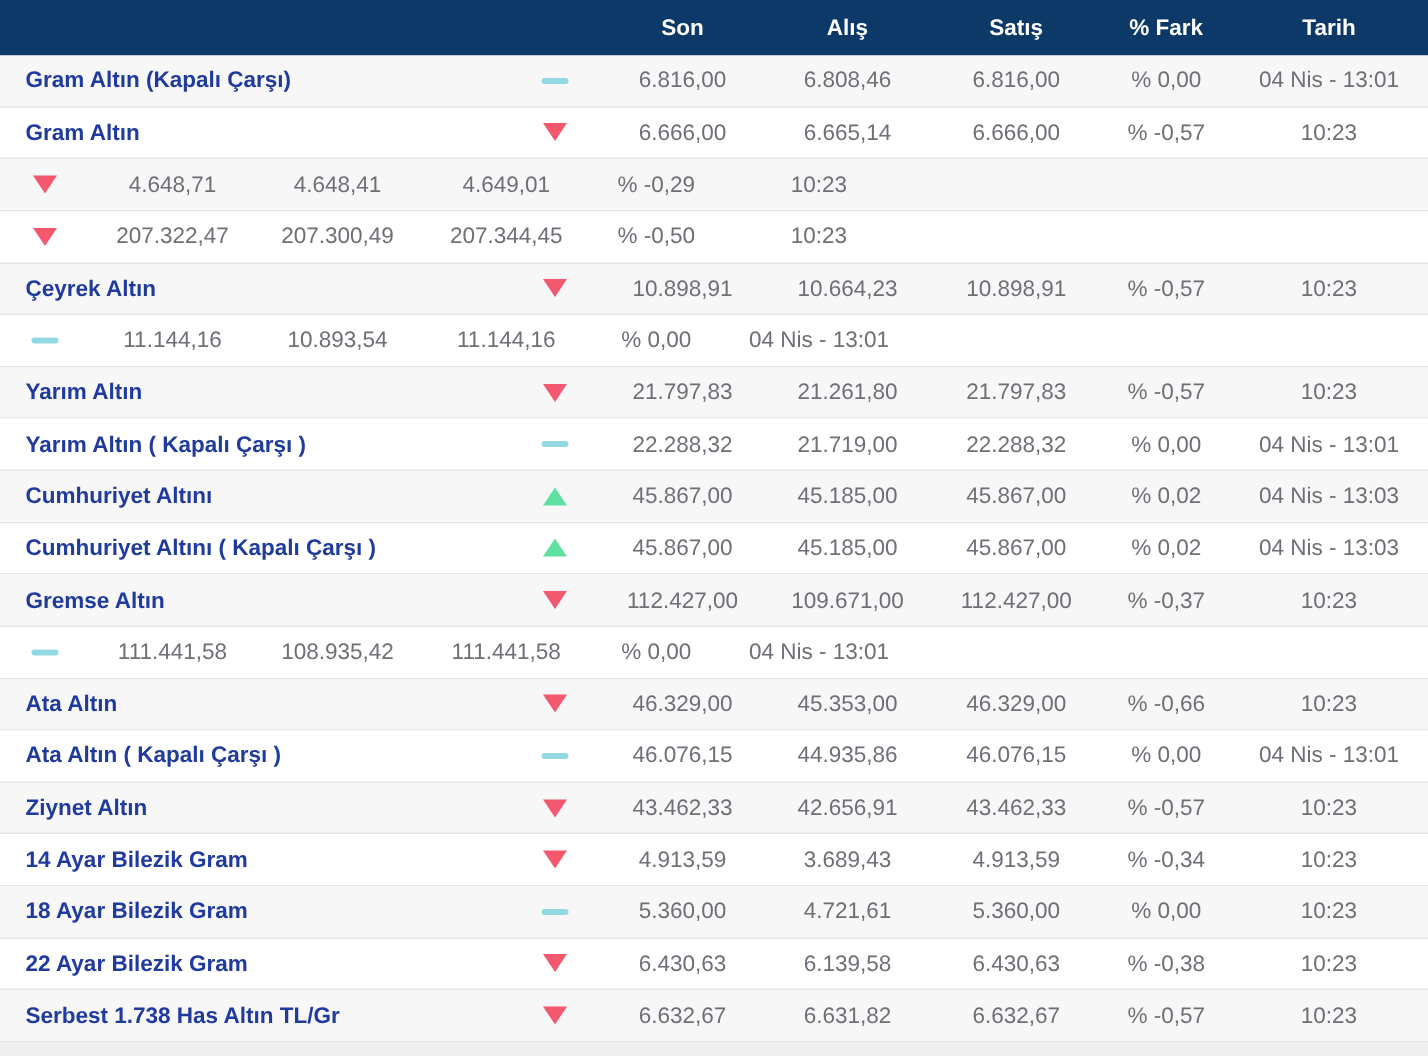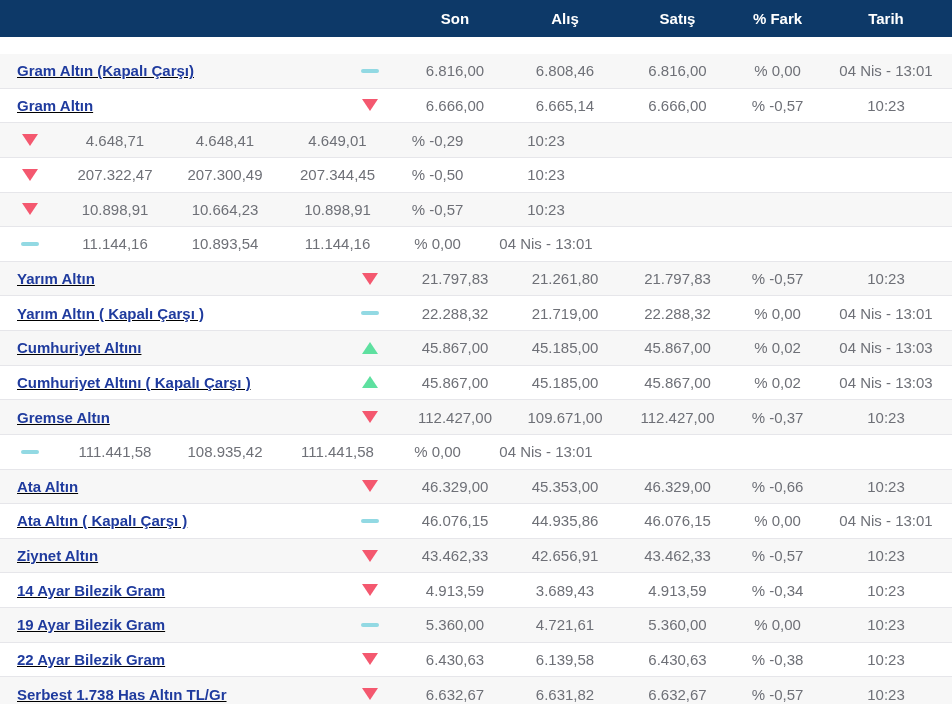--- a/index.html
+++ b/index.html
@@ -5,30 +5,30 @@
   :root{
     --header-bg:#0d3968; --header-text:#ffffff;
     --name-color:#1f3b9e; --value-color:#6e7077;
     --down-color:#f4586f; --up-color:#5ee0a0; --flat-color:#92d9e3;
     --stripe-bg:#f7f7f7; --row-bg:#ffffff;
     --border-color:#e6e6ea; --page-bg:#efefef;
   }
   *{box-sizing:border-box;margin:0;padding:0;}
   html,body{width:952px;height:704px;overflow:hidden;background:#fff;
     font-family:"Liberation Sans","DejaVu Sans",sans-serif;}
-  .table{width:952px;height:704px;display:flex;flex-direction:column;gap:17px;}
+  .table{width:952px;height:704px;display:flex;flex-direction:column;}
   .thead{height:37px;background:var(--header-bg);display:flex;align-items:center;flex:0 0 37px;}
   .thead .cell{color:var(--header-text);font-weight:bold;font-size:15px;display:flex;
     align-items:center;justify-content:center;}
   .tbody{height:658px;flex:0 0 658px;display:flex;flex-direction:column;}
   .row{flex:1;display:flex;align-items:center;background:var(--row-bg);
     border-bottom:1px solid var(--border-color);}
   .row:nth-child(odd){background:var(--stripe-bg);}
   .cell{display:flex;align-items:center;justify-content:center;}
-  .c-name{flex:1;justify-content:flex-start;padding-left:17px;text-decoration:underline;}
+  .c-name{flex:1;justify-content:flex-start;padding-left:17px;}
   .c-trend{width:60px;}
   .c-son{width:110px;}
   .c-alis{width:110px;}
   .c-satis{width:115px;}
   .c-fark{width:85px;}
   .c-tarih{width:132px;}
   .name-link{color:var(--name-color);font-weight:bold;font-size:15px;text-decoration:none;cursor:pointer;}
   .val{color:var(--value-color);font-size:15px;}
   .trend{display:inline-block;}
   .trend.down{width:0;height:0;border-left:8px solid transparent;border-right:8px solid transparent;
@@ -96,20 +96,23 @@
       <span class="trend down"></span>
     </div>
     <div class="cell c-son val">207.322,47</div>
     <div class="cell c-alis val">207.300,49</div>
     <div class="cell c-satis val">207.344,45</div>
     <div class="cell c-fark val">% -0,50</div>
     <div class="cell c-tarih val">10:23</div>
   </div>
 
   <div class="row">
+    <div class="cell c-name">
+      <a class="name-link">Çeyrek Altın</a>
+    </div>
     <div class="cell c-trend">
       <span class="trend down"></span>
     </div>
     <div class="cell c-son val">10.898,91</div>
     <div class="cell c-alis val">10.664,23</div>
     <div class="cell c-satis val">10.898,91</div>
     <div class="cell c-fark val">% -0,57</div>
     <div class="cell c-tarih val">10:23</div>
   </div>
 
@@ -256,21 +259,21 @@
     </div>
     <div class="cell c-son val">4.913,59</div>
     <div class="cell c-alis val">3.689,43</div>
     <div class="cell c-satis val">4.913,59</div>
     <div class="cell c-fark val">% -0,34</div>
     <div class="cell c-tarih val">10:23</div>
   </div>
 
   <div class="row">
     <div class="cell c-name">
-      <a class="name-link">19 Ayar Bilezik Gram</a>
+      <a class="name-link">18 Ayar Bilezik Gram</a>
     </div>
     <div class="cell c-trend">
       <span class="trend flat"></span>
     </div>
     <div class="cell c-son val">5.360,00</div>
     <div class="cell c-alis val">4.721,61</div>
     <div class="cell c-satis val">5.360,00</div>
     <div class="cell c-fark val">% 0,00</div>
     <div class="cell c-tarih val">10:23</div>
   </div>

